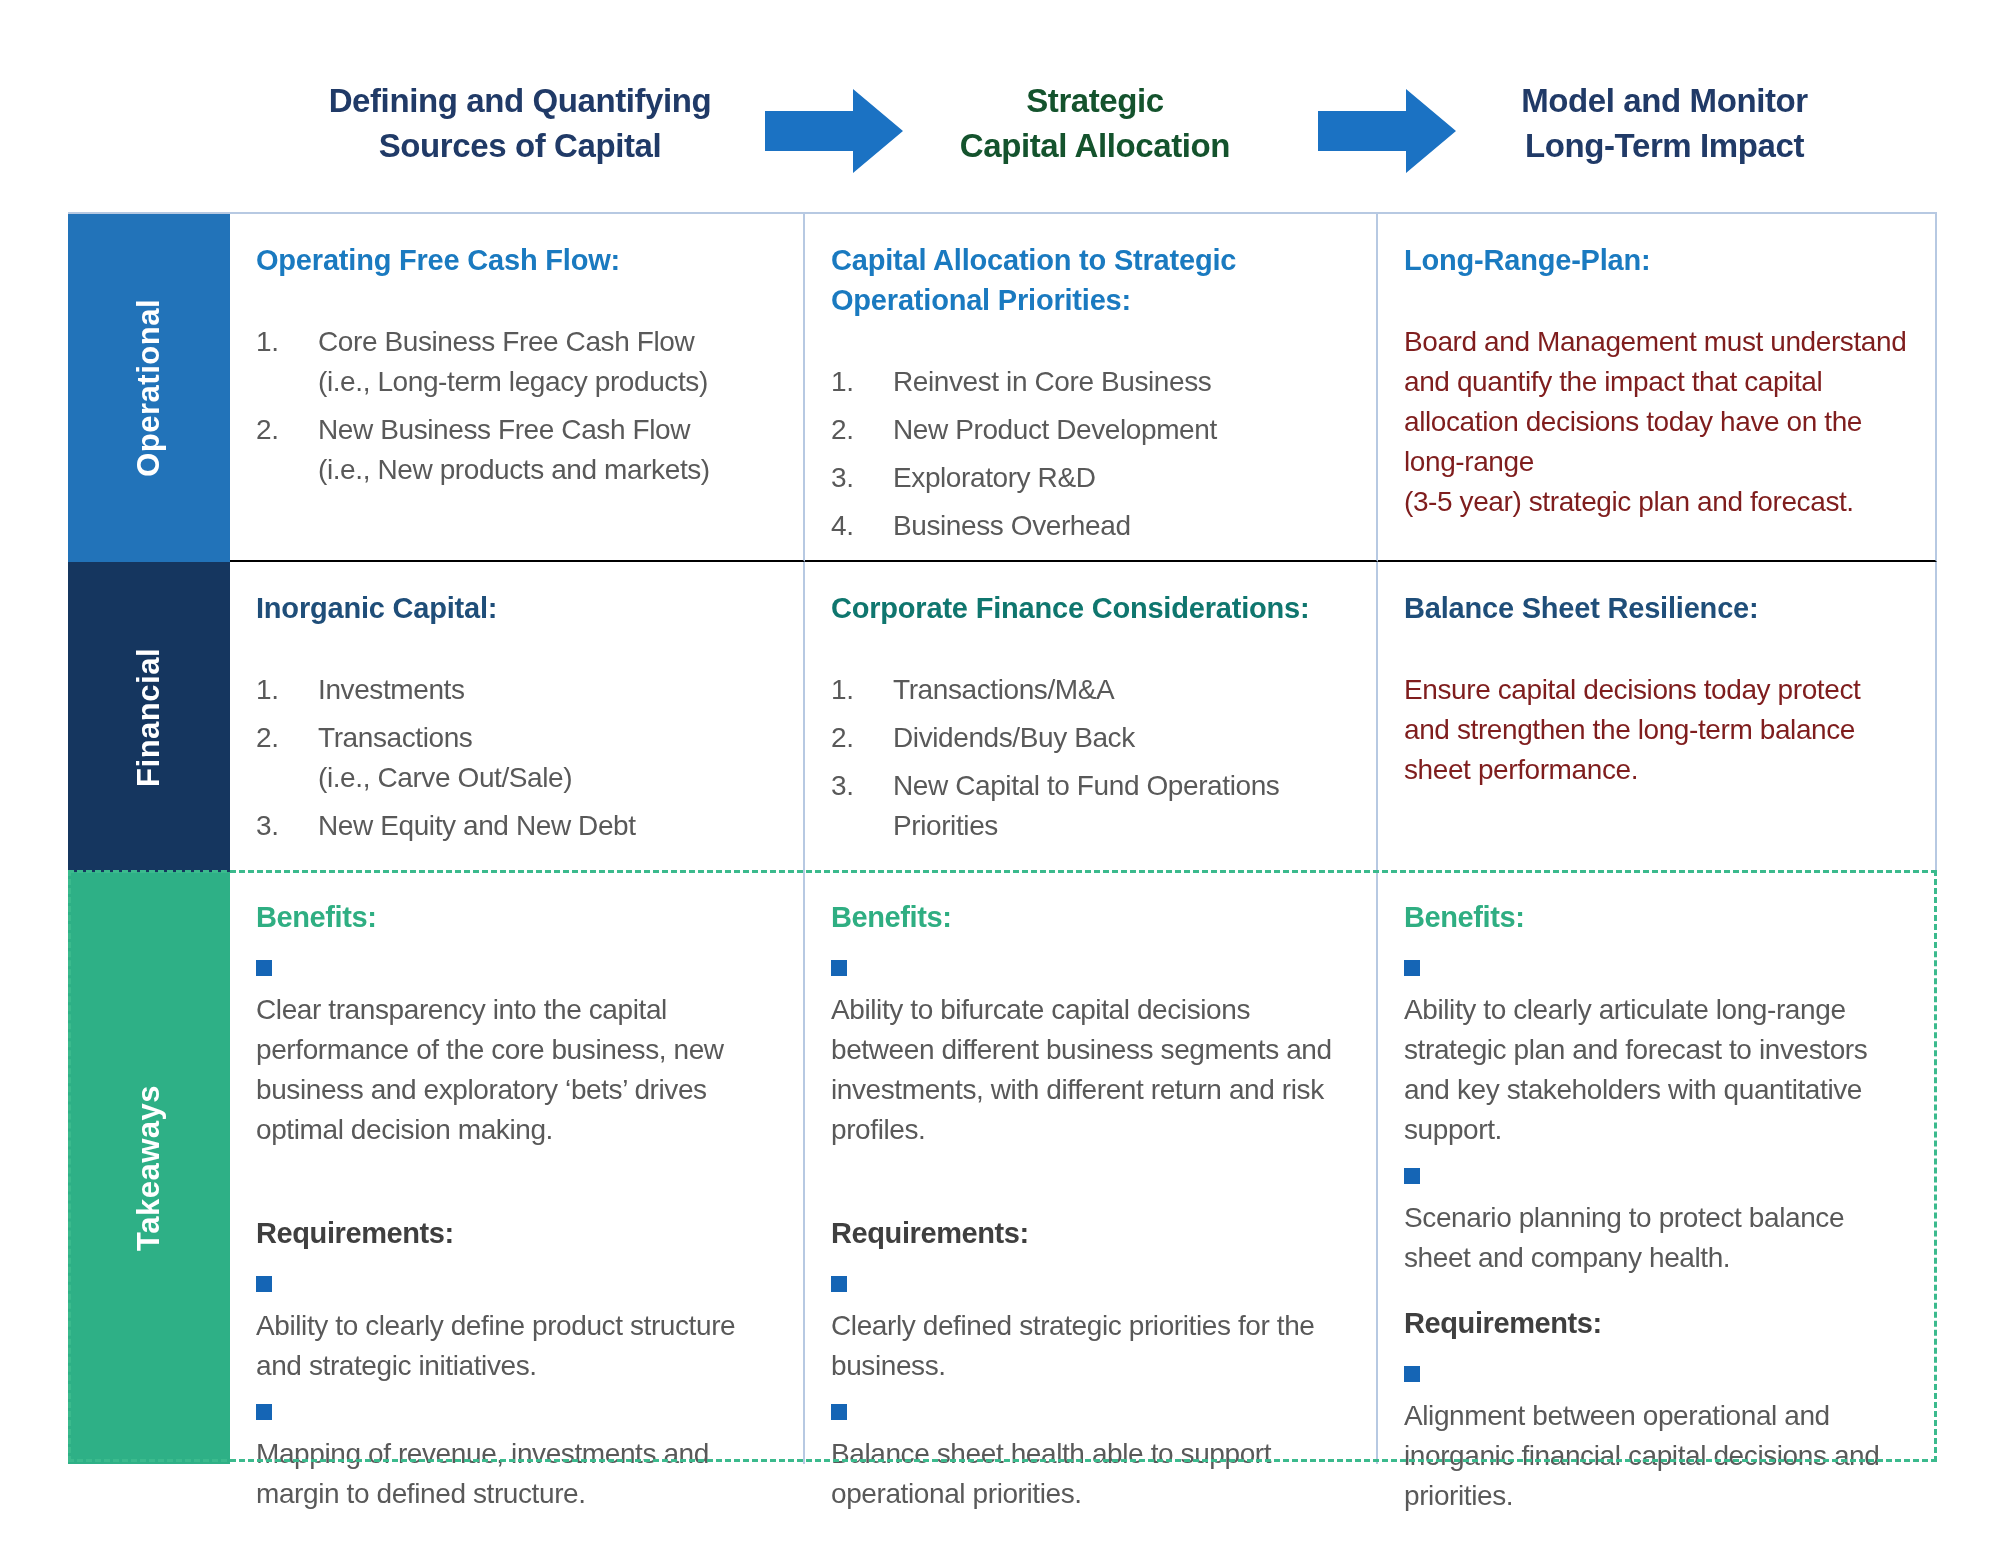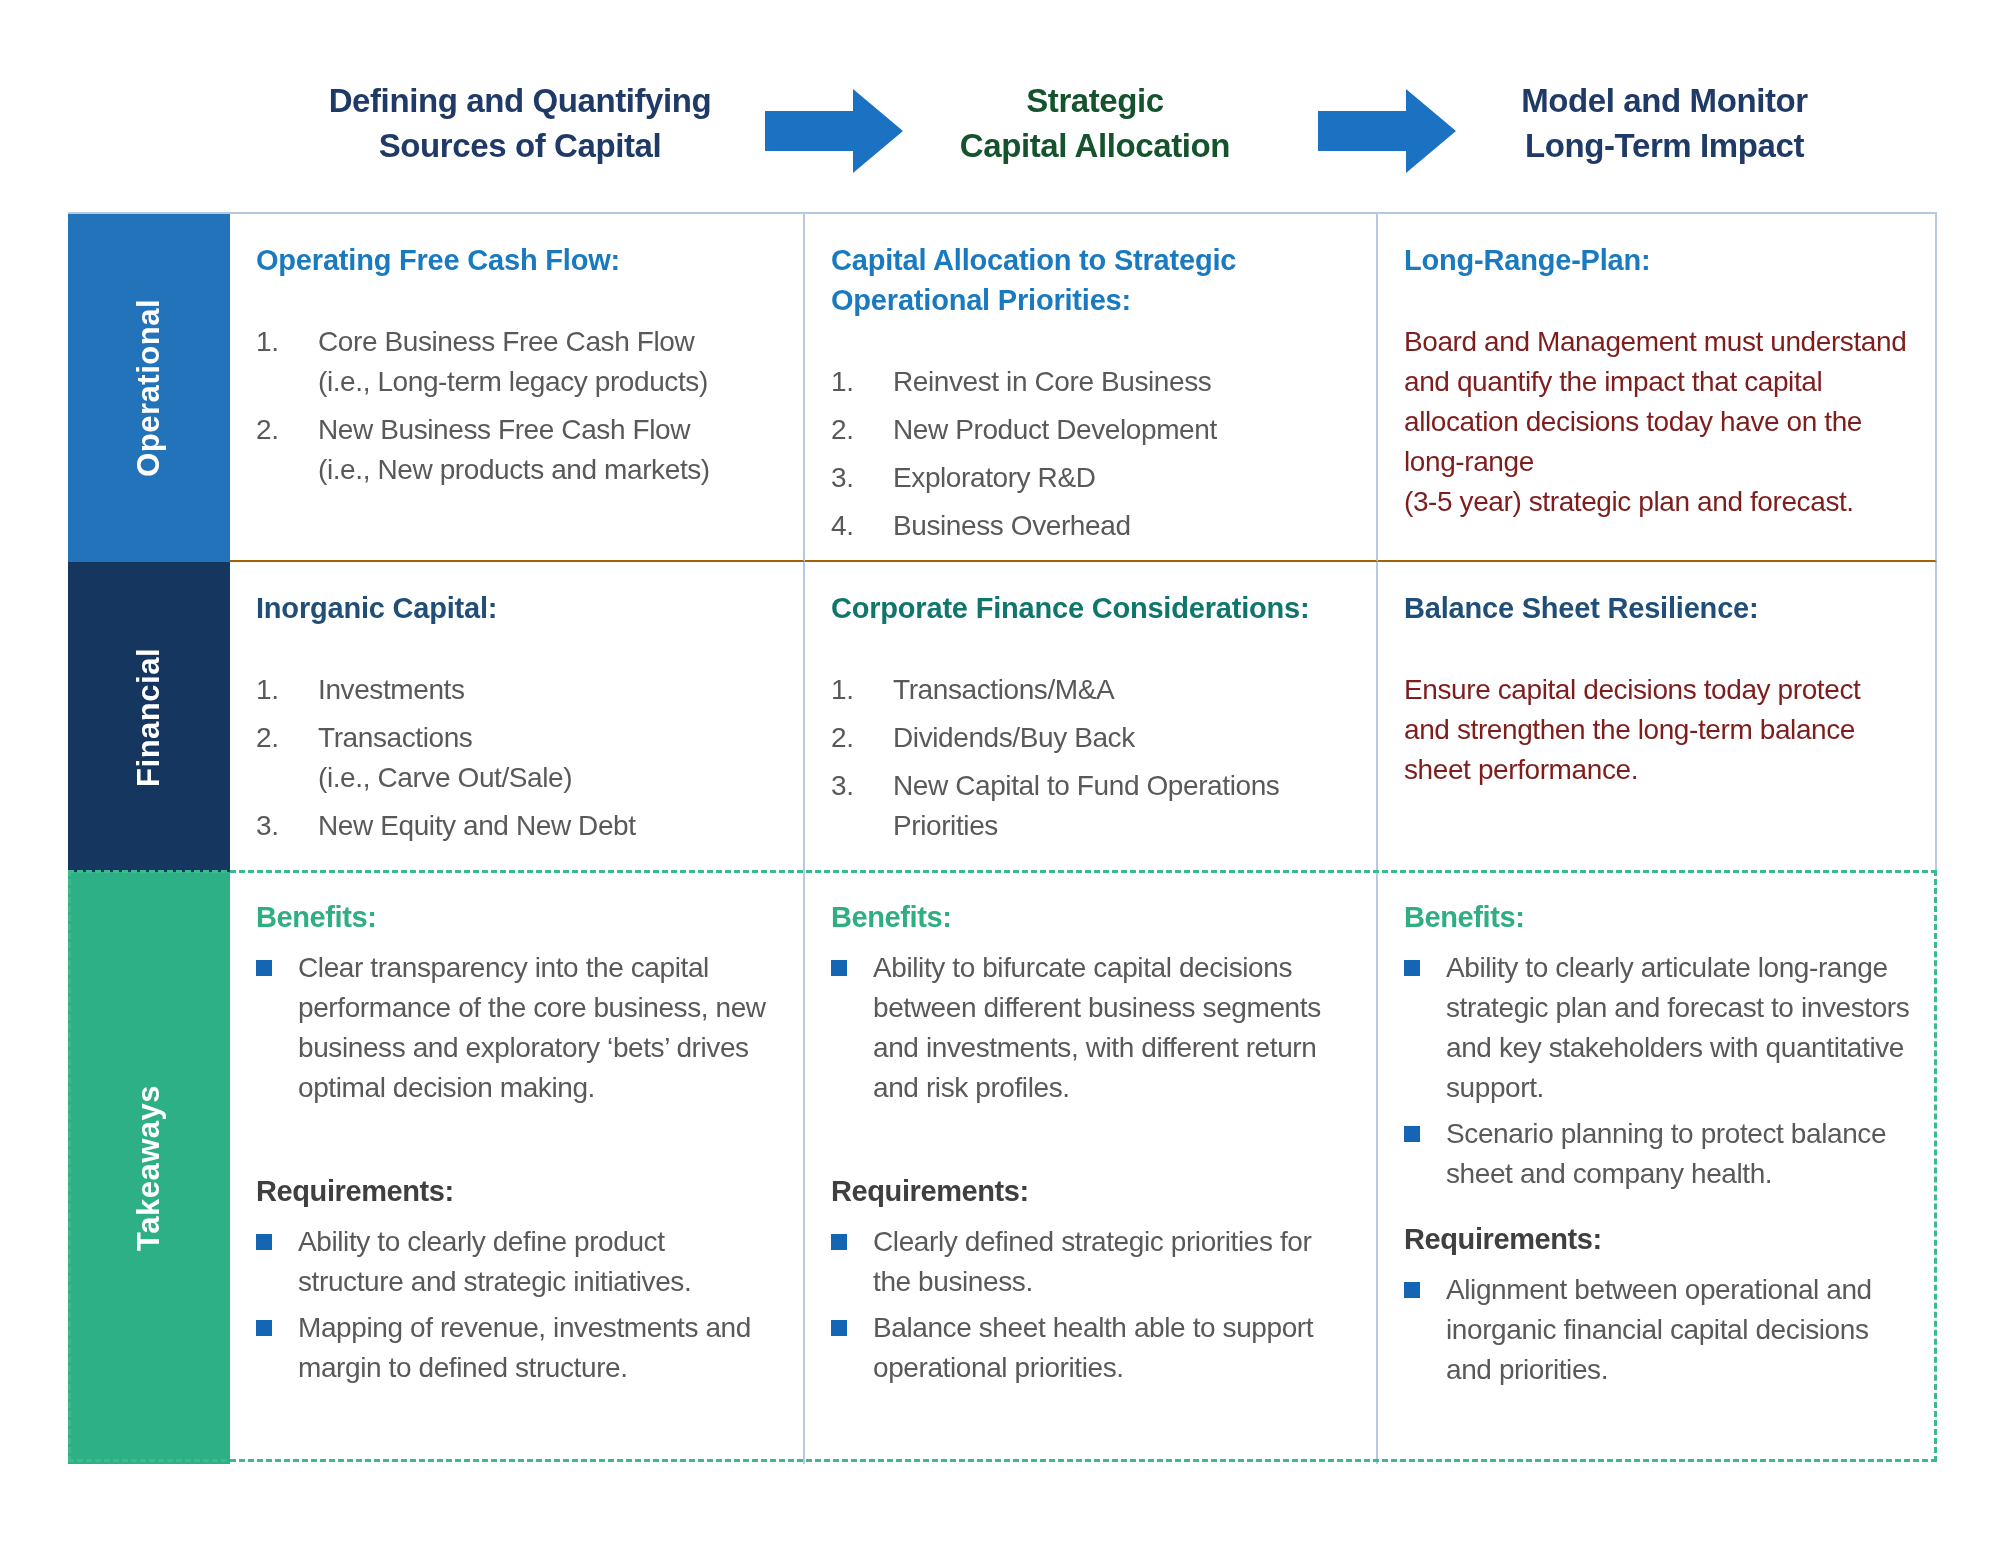--- a/index.html
+++ b/index.html
@@ -14,37 +14,37 @@
 
   
   #grid { position:absolute; left:68px; top:212px; width:1869px; height:1250px;
     display:grid; grid-template-columns:162px 575px 573px 559px;
     grid-template-rows:348px 310px 592px; border-top:2px solid #b7c9e2; }
   .label-cell { display:flex; align-items:center; justify-content:center; }
   .label-cell span { writing-mode:vertical-rl; transform:rotate(180deg);
     color:#ffffff; font-weight:bold; font-size:31px; letter-spacing:0.5px; }
   .content-cell { background:#fff; padding:26px 26px 0 26px;
     border-right:2px solid #b7c9e2; letter-spacing:-0.4px; }
-  .content-cell.rb { border-bottom:2px solid #a16207; }
+  .content-cell.rb { border-bottom:2px solid #000000; }
   .content-cell.noright { border-right:none; }
   .cell-heading { font-weight:bold; font-size:29px; line-height:40px;
     margin-bottom:42px; letter-spacing:-0.2px; }
   .cell-para { font-size:28px; line-height:40px; color:#7f1d1d; white-space:pre-line; }
   ol.numlist { list-style:none; }
   ol.numlist li { display:flex; margin-bottom:8px; font-size:28px;
     line-height:40px; color:#595959; }
   ol.numlist .num { width:62px; flex:0 0 62px; }
   ol.numlist .itx { white-space:pre-line; }
   
   .tk-heading { font-weight:bold; font-size:29px; line-height:38px; margin-bottom:12px; }
   .tk-req { color:#3f3f3f; margin-top:64px; }
   .tk-req.tight { margin-top:26px; }
   ul.blist { list-style:none; }
   ul.blist li { display:flex; margin-bottom:6px; font-size:28px;
-    line-height:40px; color:#595959; }
+    line-height:40px; color:#595959;flex-direction:column; }
   ul.blist .bsq { flex:0 0 42px; width:42px; padding-top:12px; }
   ul.blist .bsq i { display:block; width:16px; height:16px; }
   #tk-dashed { position:absolute; left:68px; top:870px; width:1869px; height:592px;
     pointer-events:none; }
 </style>
 </head>
 <body>
 
 <div id="stage">
 

